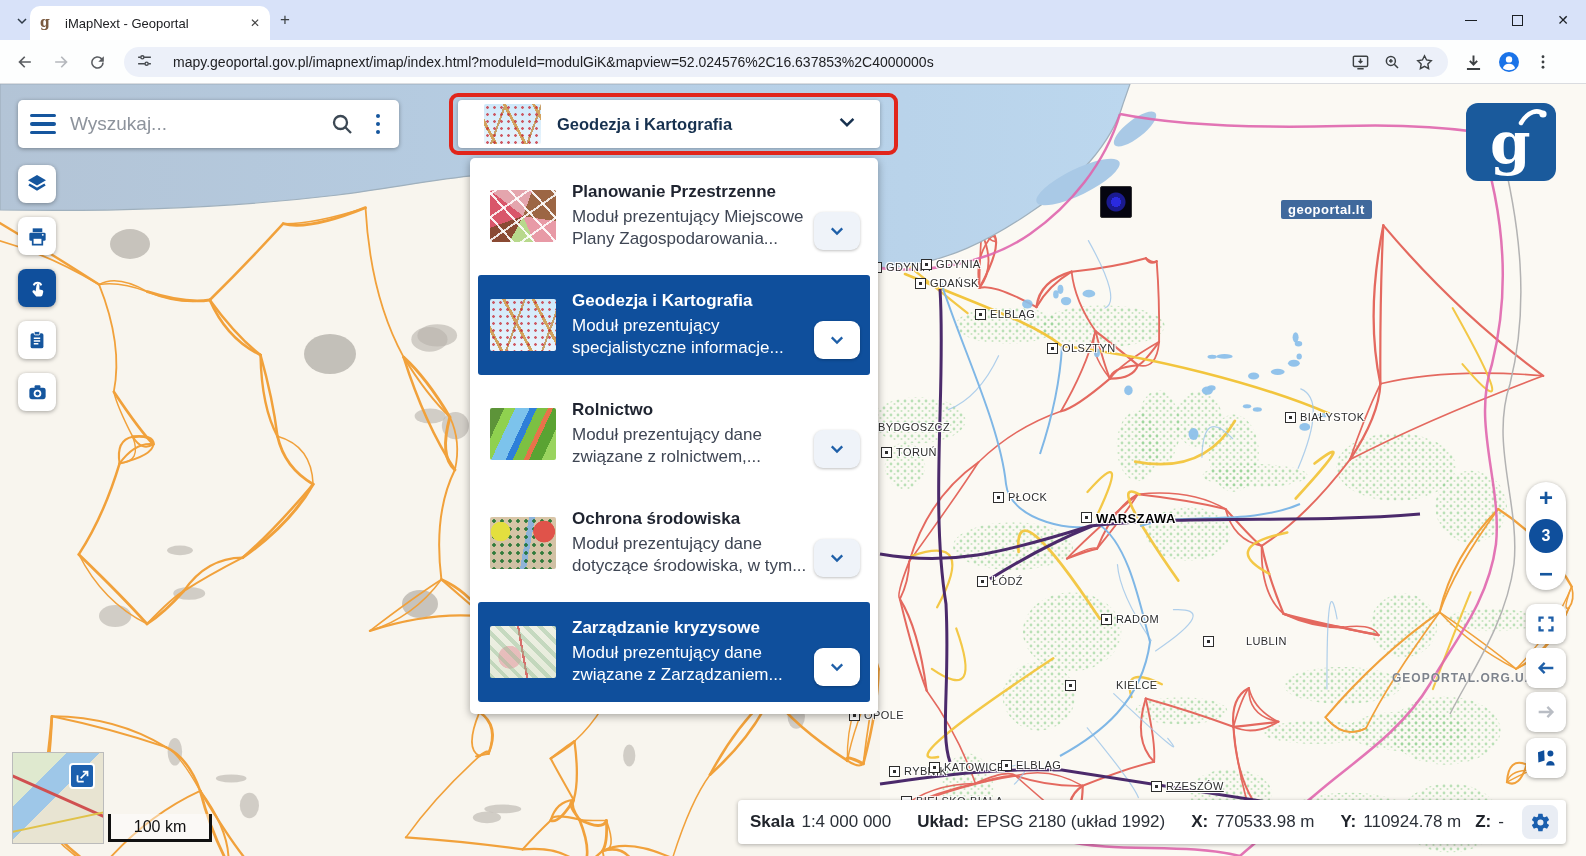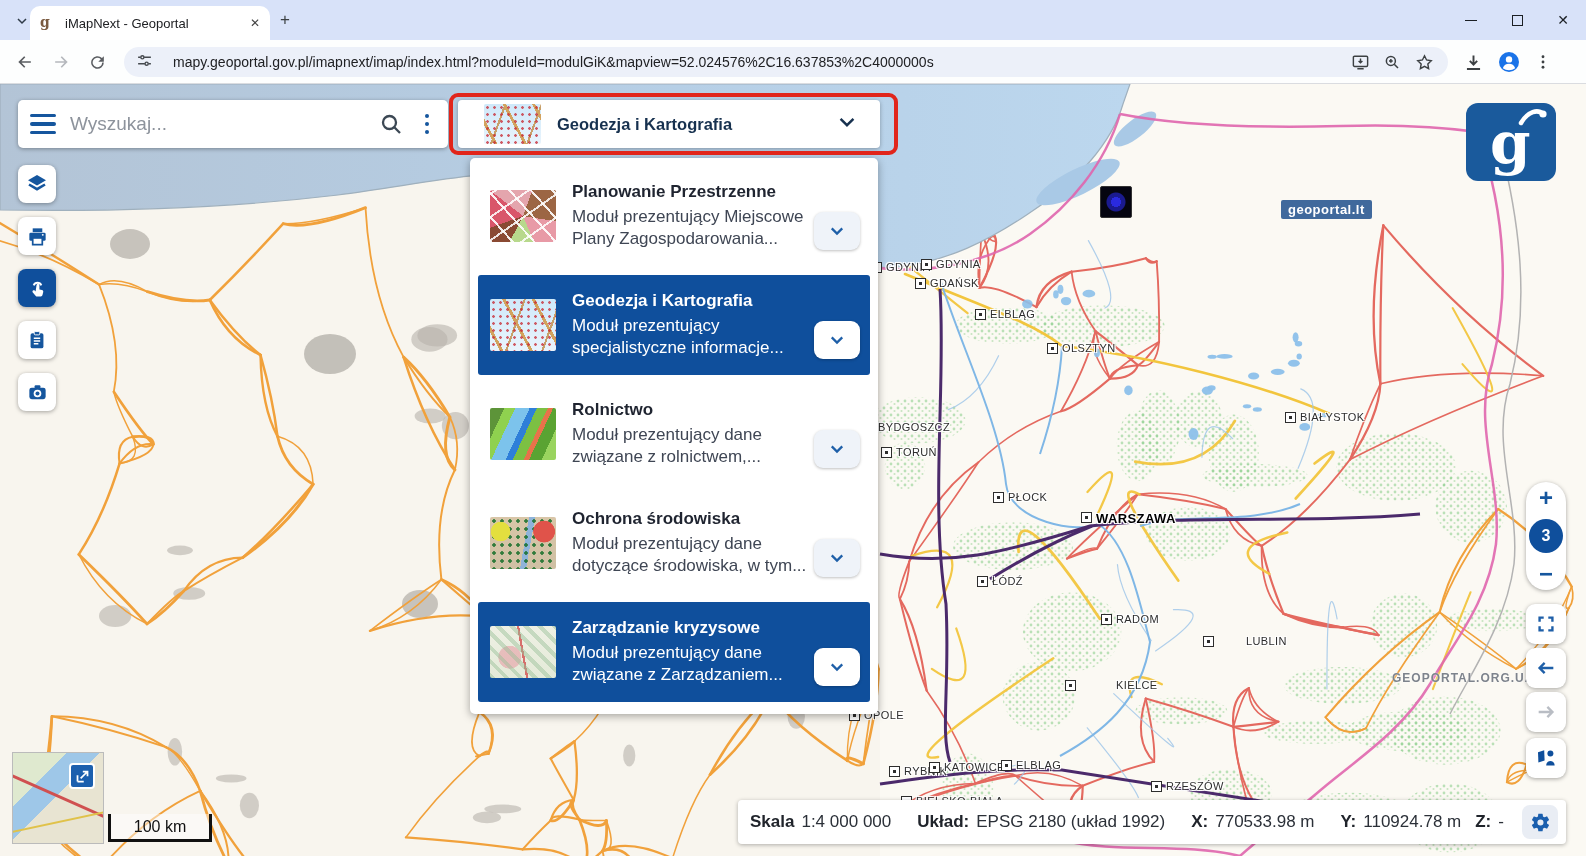--- a/index.html
+++ b/index.html
@@ -44,21 +44,21 @@
   .wm-ua { position:absolute; left:1392px; top:587px; font-size:12px; font-weight:bold; color:#7d838c;
            letter-spacing:1px; text-shadow:0 0 2px #fff; }
   .wm-lt { position:absolute; left:1281px; top:116px; background:rgba(30,80,140,.85); color:#fff;
            font-weight:bold; font-size:13px; padding:2px 7px; border-radius:2px; letter-spacing:.5px; }
   .emblem { position:absolute; left:1100px; top:102px; width:32px; height:32px; background:#050505;
             border:1px solid #333; border-radius:2px;
             background-image:radial-gradient(circle at 50% 50%, #2a2adf 0 5px, #1a1a8f 5px 9px, #050510 10px); 
             background-repeat:no-repeat; background-position:center; }
 
   
-  .searchbar { position:absolute; left:18px; top:16px; width:430px; height:48px; background:#fff;
+  .searchbar { position:absolute; left:18px; top:16px; width:381px; height:48px; background:#fff;
                border-radius:5px; box-shadow:0 1px 4px rgba(0,0,0,.35); display:flex; align-items:center; }
   .burger { width:26px; margin:0 14px 0 12px; display:flex; flex-direction:column; gap:5px; cursor:pointer; }
   .burger span { height:3.2px; background:#15569E; border-radius:2px; }
   .searchinput { flex:1; border:none; outline:none; font-size:19px; color:#333; background:transparent; }
   .searchinput::placeholder { color:#8d939c; }
   .sb-ic { width:30px; height:30px; display:flex; align-items:center; justify-content:center; margin-right:6px; cursor:pointer; }
   .dots3 { display:flex; flex-direction:column; gap:3.5px; }
   .dots3 i { width:4.5px; height:4.5px; border-radius:50%; background:#15569E; }
 
   
@@ -647,21 +647,21 @@
       <span class="city" style="left: 1116px; top: 595px;">KIELCE</span>
       <div class="citymark" style="left: 849px; top: 626px;"></div>
       <span class="city" style="left: 864px; top: 625px;">OPOLE</span>
       <div class="citymark" style="left: 889px; top: 682px;"></div>
       <span class="city" style="left: 904px; top: 681px;">RYBNIK</span>
       <div class="citymark" style="left: 929px; top: 678px;"></div>
       <span class="city" style="left: 944px; top: 677px;">KATOWICE</span>
       <div class="citymark" style="left: 1001px; top: 676px;"></div>
       <span class="city" style="left: 1016px; top: 675px;">ELBLĄG</span>
       <div class="citymark" style="left: 1151px; top: 697px;"></div>
-      <span class="city" style="left: 1166px; top: 696px;">RZESZÓW</span>
+      <span class="city" style="left: 1166px; top: 696px; text-decoration: underline;">RZESZÓW</span>
       <div class="citymark" style="left: 901px; top: 712px;"></div>
       <span class="city" style="left: 916px; top: 711px;">BIELSKO-BIAŁA</span>
     </div>
 
   <span class="wm-ua">GEOPORTAL.ORG.UA</span>
   <span class="wm-lt">geoportal.lt</span>
   <div class="emblem"></div>
 
   <div class="searchbar">
     <div class="burger">

